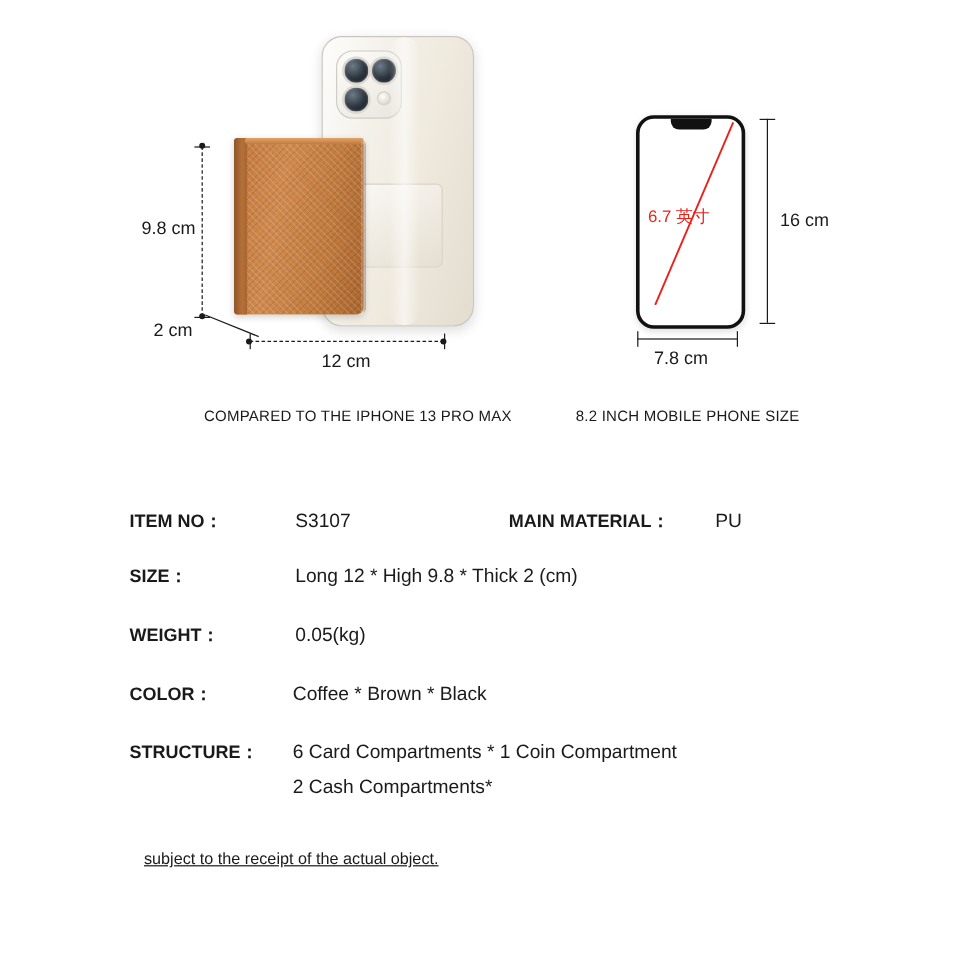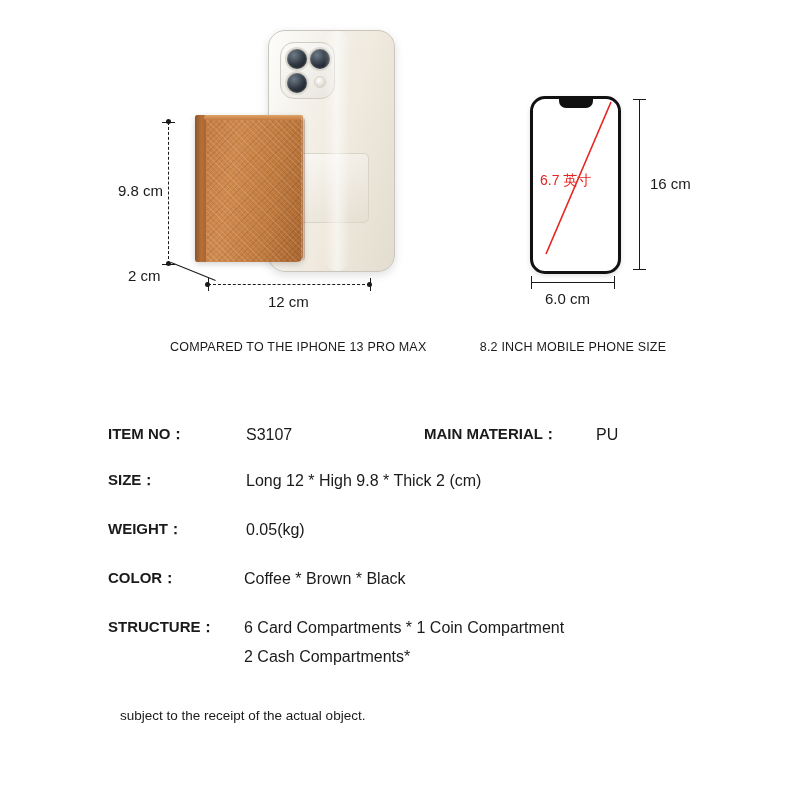--- a/index.html
+++ b/index.html
@@ -229,21 +229,21 @@
   }
   #tips {
     position: absolute;
     left: 108px; top: 705px;
     width: 640px;
     font-size: 13.5px;
     line-height: 21px;
     color: #1a1a1a;
     font-family: "Liberation Sans", sans-serif;
   }
-  #tips .l2 { padding-left: 12px; display: block; }
+  #tips .l2 { padding-left: 12px; display: block; text-decoration: underline; }
 </style>
 </head>
 <body>
 
 <div id="diagram-area">
 
   <div>
 
     <div id="phone-back">
       <div class="lens-plate">
@@ -298,21 +298,21 @@
     <div id="inch-label">6.7 英寸</div>
 
     <div class="solid-line" style="left:639px; top:99px; width:1.4px; height:170px;"></div>
     <div class="cap-h" style="left:633px; top:99px;"></div>
     <div class="cap-h" style="left:633px; top:269px;"></div>
     <div class="meas-label" style="left:650px; top:175px;">16 cm</div>
 
     <div class="solid-line" style="left:531px; top:282px; width:84px; height:1.4px;"></div>
     <div class="cap-v" style="left:531px; top:276px;"></div>
     <div class="cap-v" style="left:614px; top:276px;"></div>
-    <div class="meas-label" style="left:545px; top:290px;">6.0 cm</div>
+    <div class="meas-label" style="left:545px; top:290px;">7.8 cm</div>
 
     <div class="caption" style="left:473px; top:340px; width:200px;">8.2 INCH MOBILE PHONE SIZE</div>
   </div>
 </div>
 
 <div id="spec-area">
 
   <div class="spec-key" style="left:108px; top:25px;">ITEM NO：</div>
   <div class="spec-val" style="left:246px; top:26px;">S3107</div>
 

